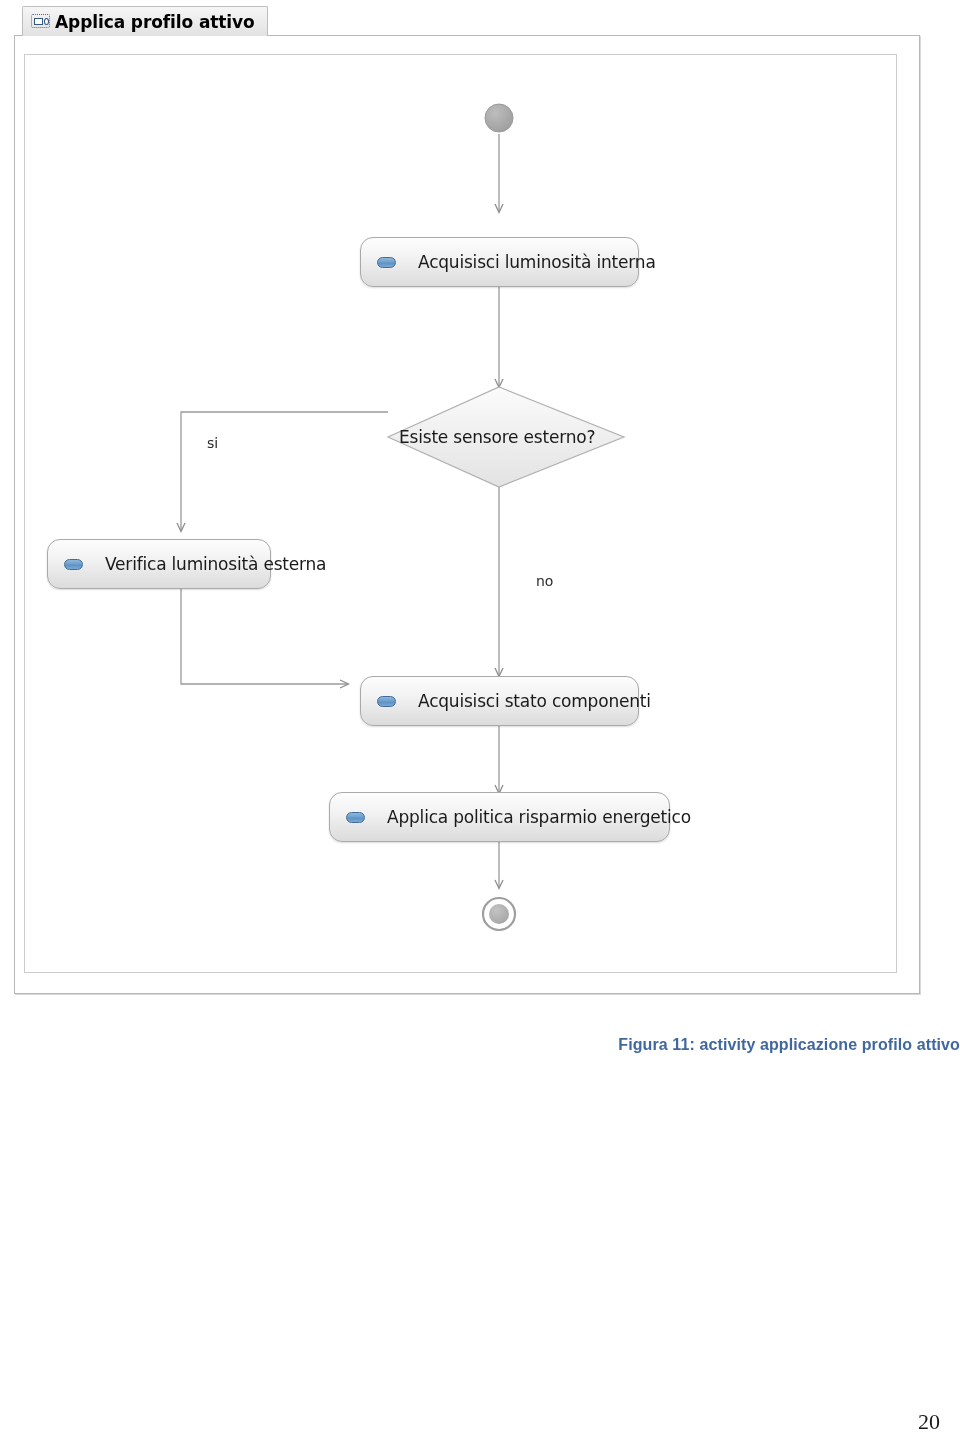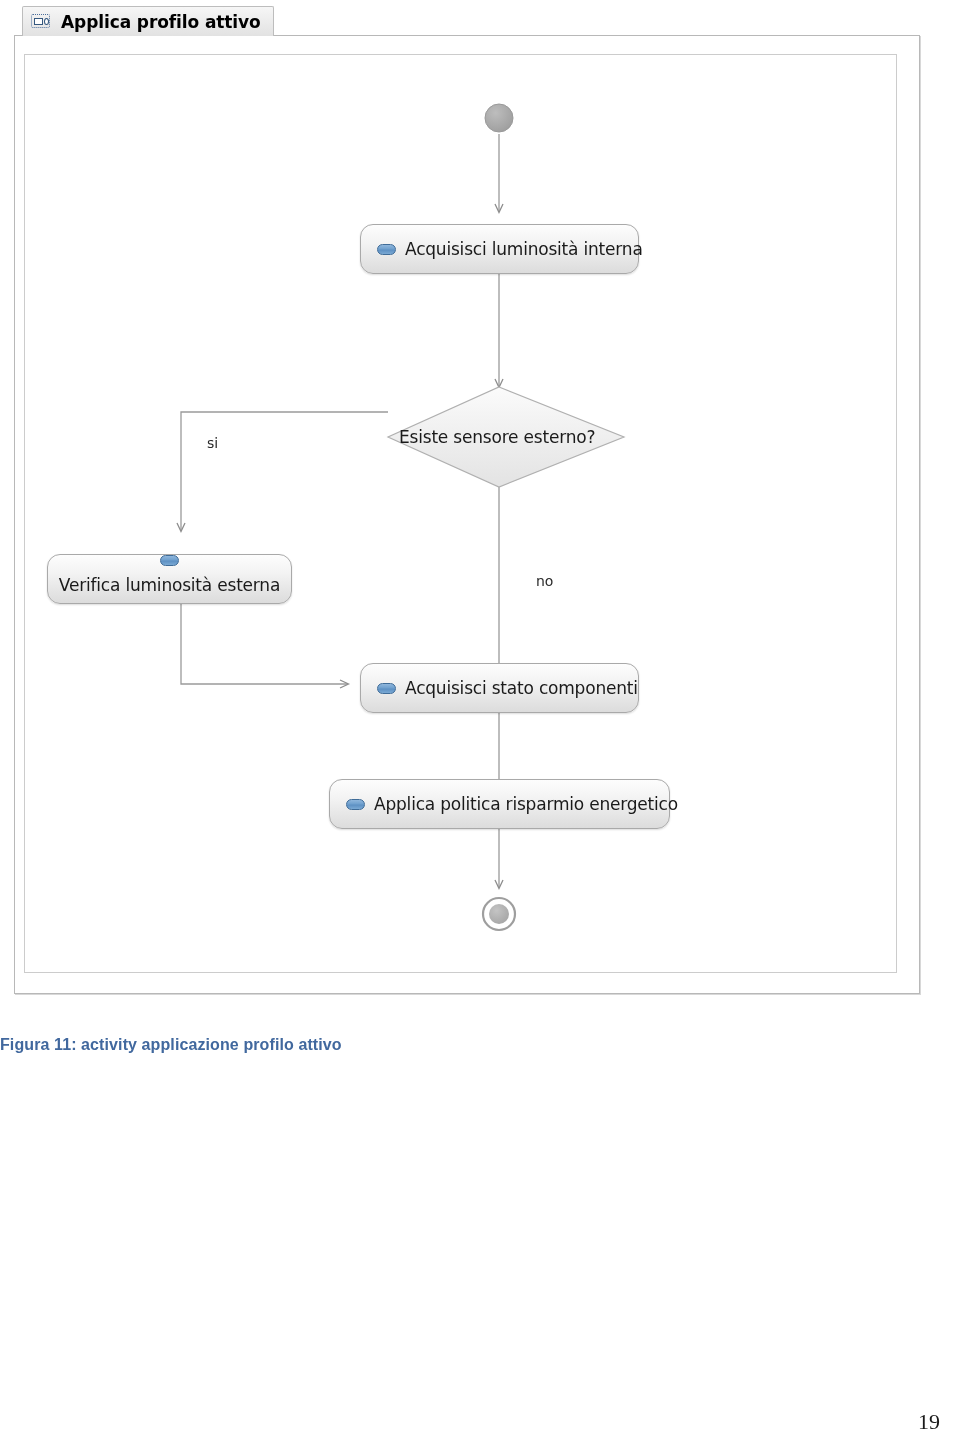--- a/index.html
+++ b/index.html
@@ -40,21 +40,21 @@
     top: 0px;
     height: 30px;
     padding: 0 12px 0 8px;
     background: linear-gradient(to bottom, #f6f6f6 0%, #ebebeb 55%, #e2e2e2 100%);
     border: 1px solid #bdbdbd;
     border-bottom: none;
     border-top-left-radius: 2px;
     border-top-right-radius: 2px;
     display: flex;
     align-items: center;
-    gap: 10px;
+    gap: 4px;
     box-sizing: border-box;
     z-index: 5;
   }
   #title-tab .tab-label {
     font-family: "DejaVu Sans", sans-serif;
     font-size: 17px;
     font-weight: bold;
     color: #000000;
     white-space: nowrap;
     letter-spacing: -0.1px;
@@ -123,28 +123,29 @@
     width: 906px;
     height: 959px;
     overflow: visible;
   }
 
   
   .act-node {
     position: absolute;
     display: flex;
     align-items: center;
-    gap: 9px;
+    gap: 22px;
     padding: 0 16px;
     box-sizing: border-box;
     height: 50px;
     border: 1px solid #a9a9a9;
     border-radius: 13px;
     background: linear-gradient(to bottom, #fdfdfd 0%, #f3f3f3 38%, #e6e6e6 72%, #dcdcdc 100%);
     box-shadow: 0 1px 2px rgba(0,0,0,0.14);
+    margin-top: 13px;
   }
   .act-node .act-label {
     font-family: "DejaVu Sans", sans-serif;
     font-size: 17px;
     color: #1a1a1a;
     white-space: nowrap;
     letter-spacing: -0.2px;
   }
   .act-icon {
     width: 19px;
@@ -173,21 +174,21 @@
     font-size: 14px;
     color: #2a2a2a;
   }
 
   
   #figure-caption {
     position: absolute;
     left: 0;
     top: 1036px;
     width: 960px;
-    text-align: left;
+    text-align: right;
     font-family: "Liberation Sans", sans-serif;
     font-size: 16px;
     font-weight: bold;
     color: #41689e;
     letter-spacing: 0.1px;
   }
 
   
   #page-number {
     position: absolute;
@@ -268,36 +269,36 @@
 
     <div class="act-node" style="left:346px; top:218px; width:279px;">
       <span class="act-icon"></span>
       <span class="act-label">Acquisisci luminosità interna</span>
     </div>
 
     <div class="diamond-label" style="left:385px; top:421px;text-align:right;">Esiste sensore esterno?</div>
 
     <div class="guard-label" style="left:193px; top:429px;">si</div>
 
-    <div class="act-node" style="left:33px; top:548px; width:245px;flex-direction:column;">
+    <div class="act-node" style="left:33px; top:520px; width:224px;">
       <span class="act-icon"></span>
       <span class="act-label">Verifica luminosità esterna</span>
     </div>
 
     <div class="guard-label" style="left:522px; top:567px;">no</div>
 
     <div class="act-node" style="left:315px; top:773px; width:341px;">
       <span class="act-icon"></span>
       <span class="act-label">Applica politica risparmio energetico</span>
     </div>
 
     <div class="act-node" style="left:346px; top:657px; width:279px;">
       <span class="act-icon"></span>
       <span class="act-label">Acquisisci stato componenti</span>
     </div>
 
   </div>
 
   <div id="figure-caption">Figura 11: activity applicazione profilo attivo</div>
 
-  <div id="page-number">19</div>
+  <div id="page-number">20</div>
 
 </div>
 
 </body></html>

